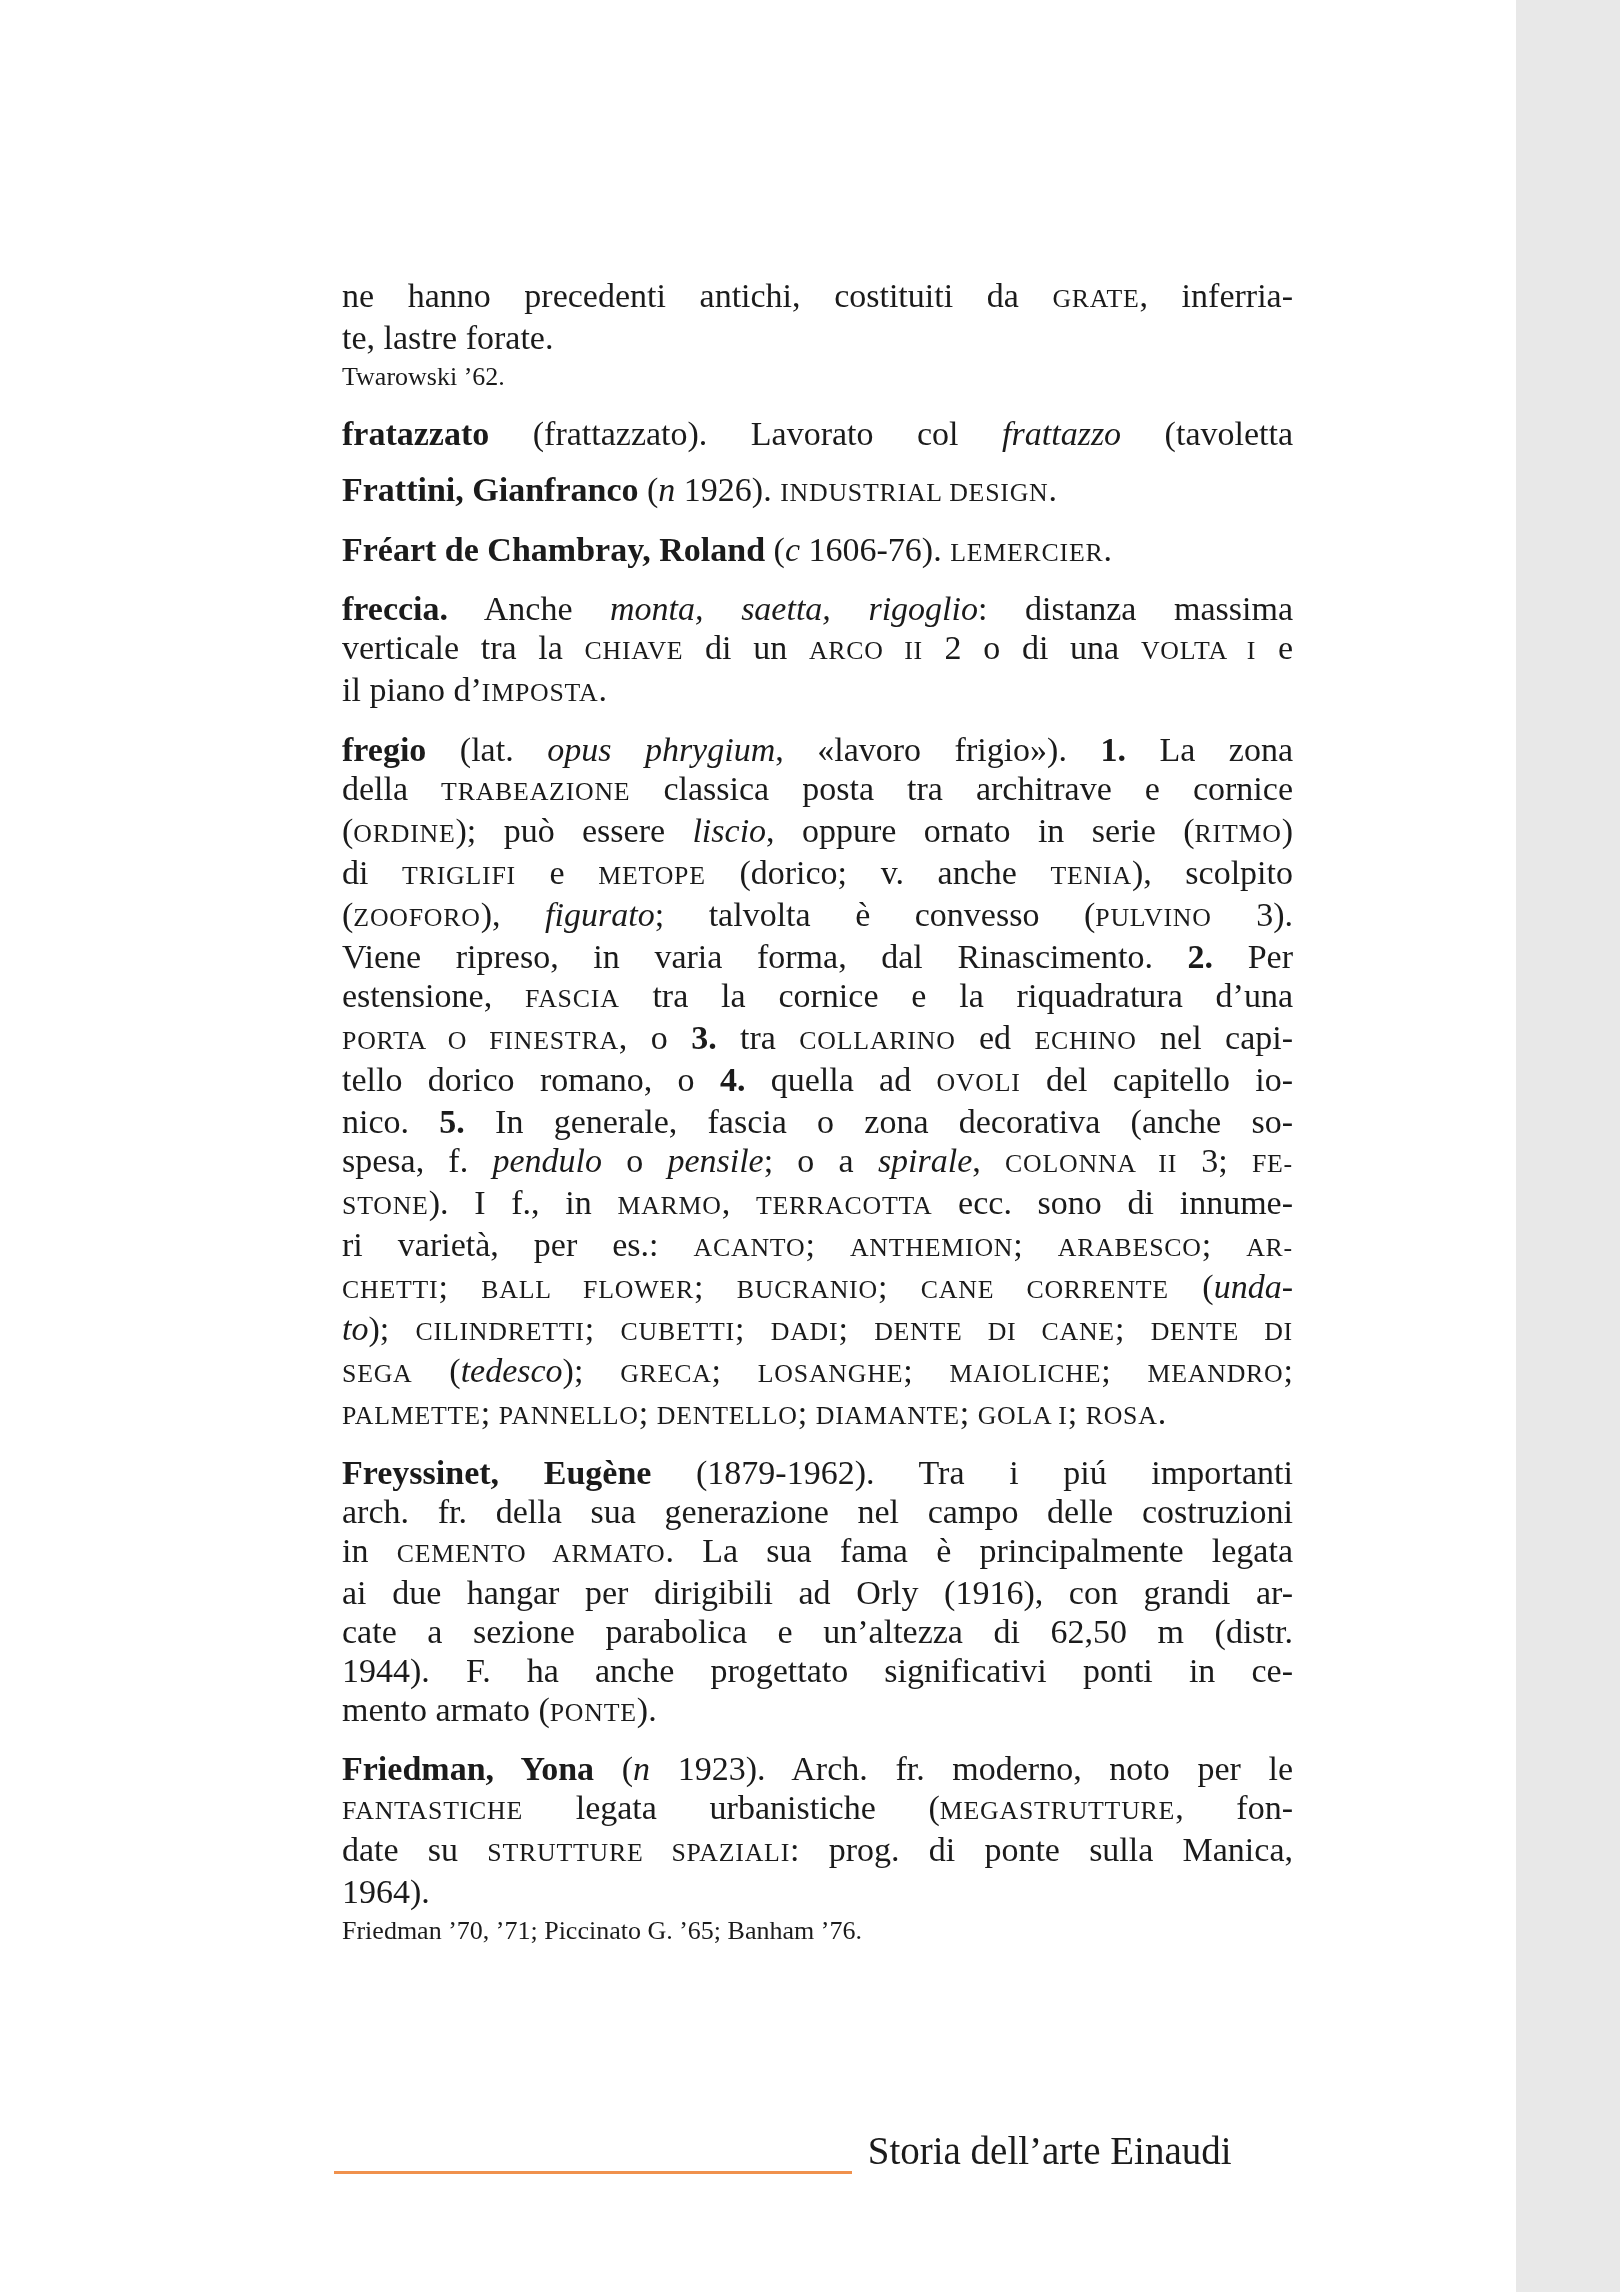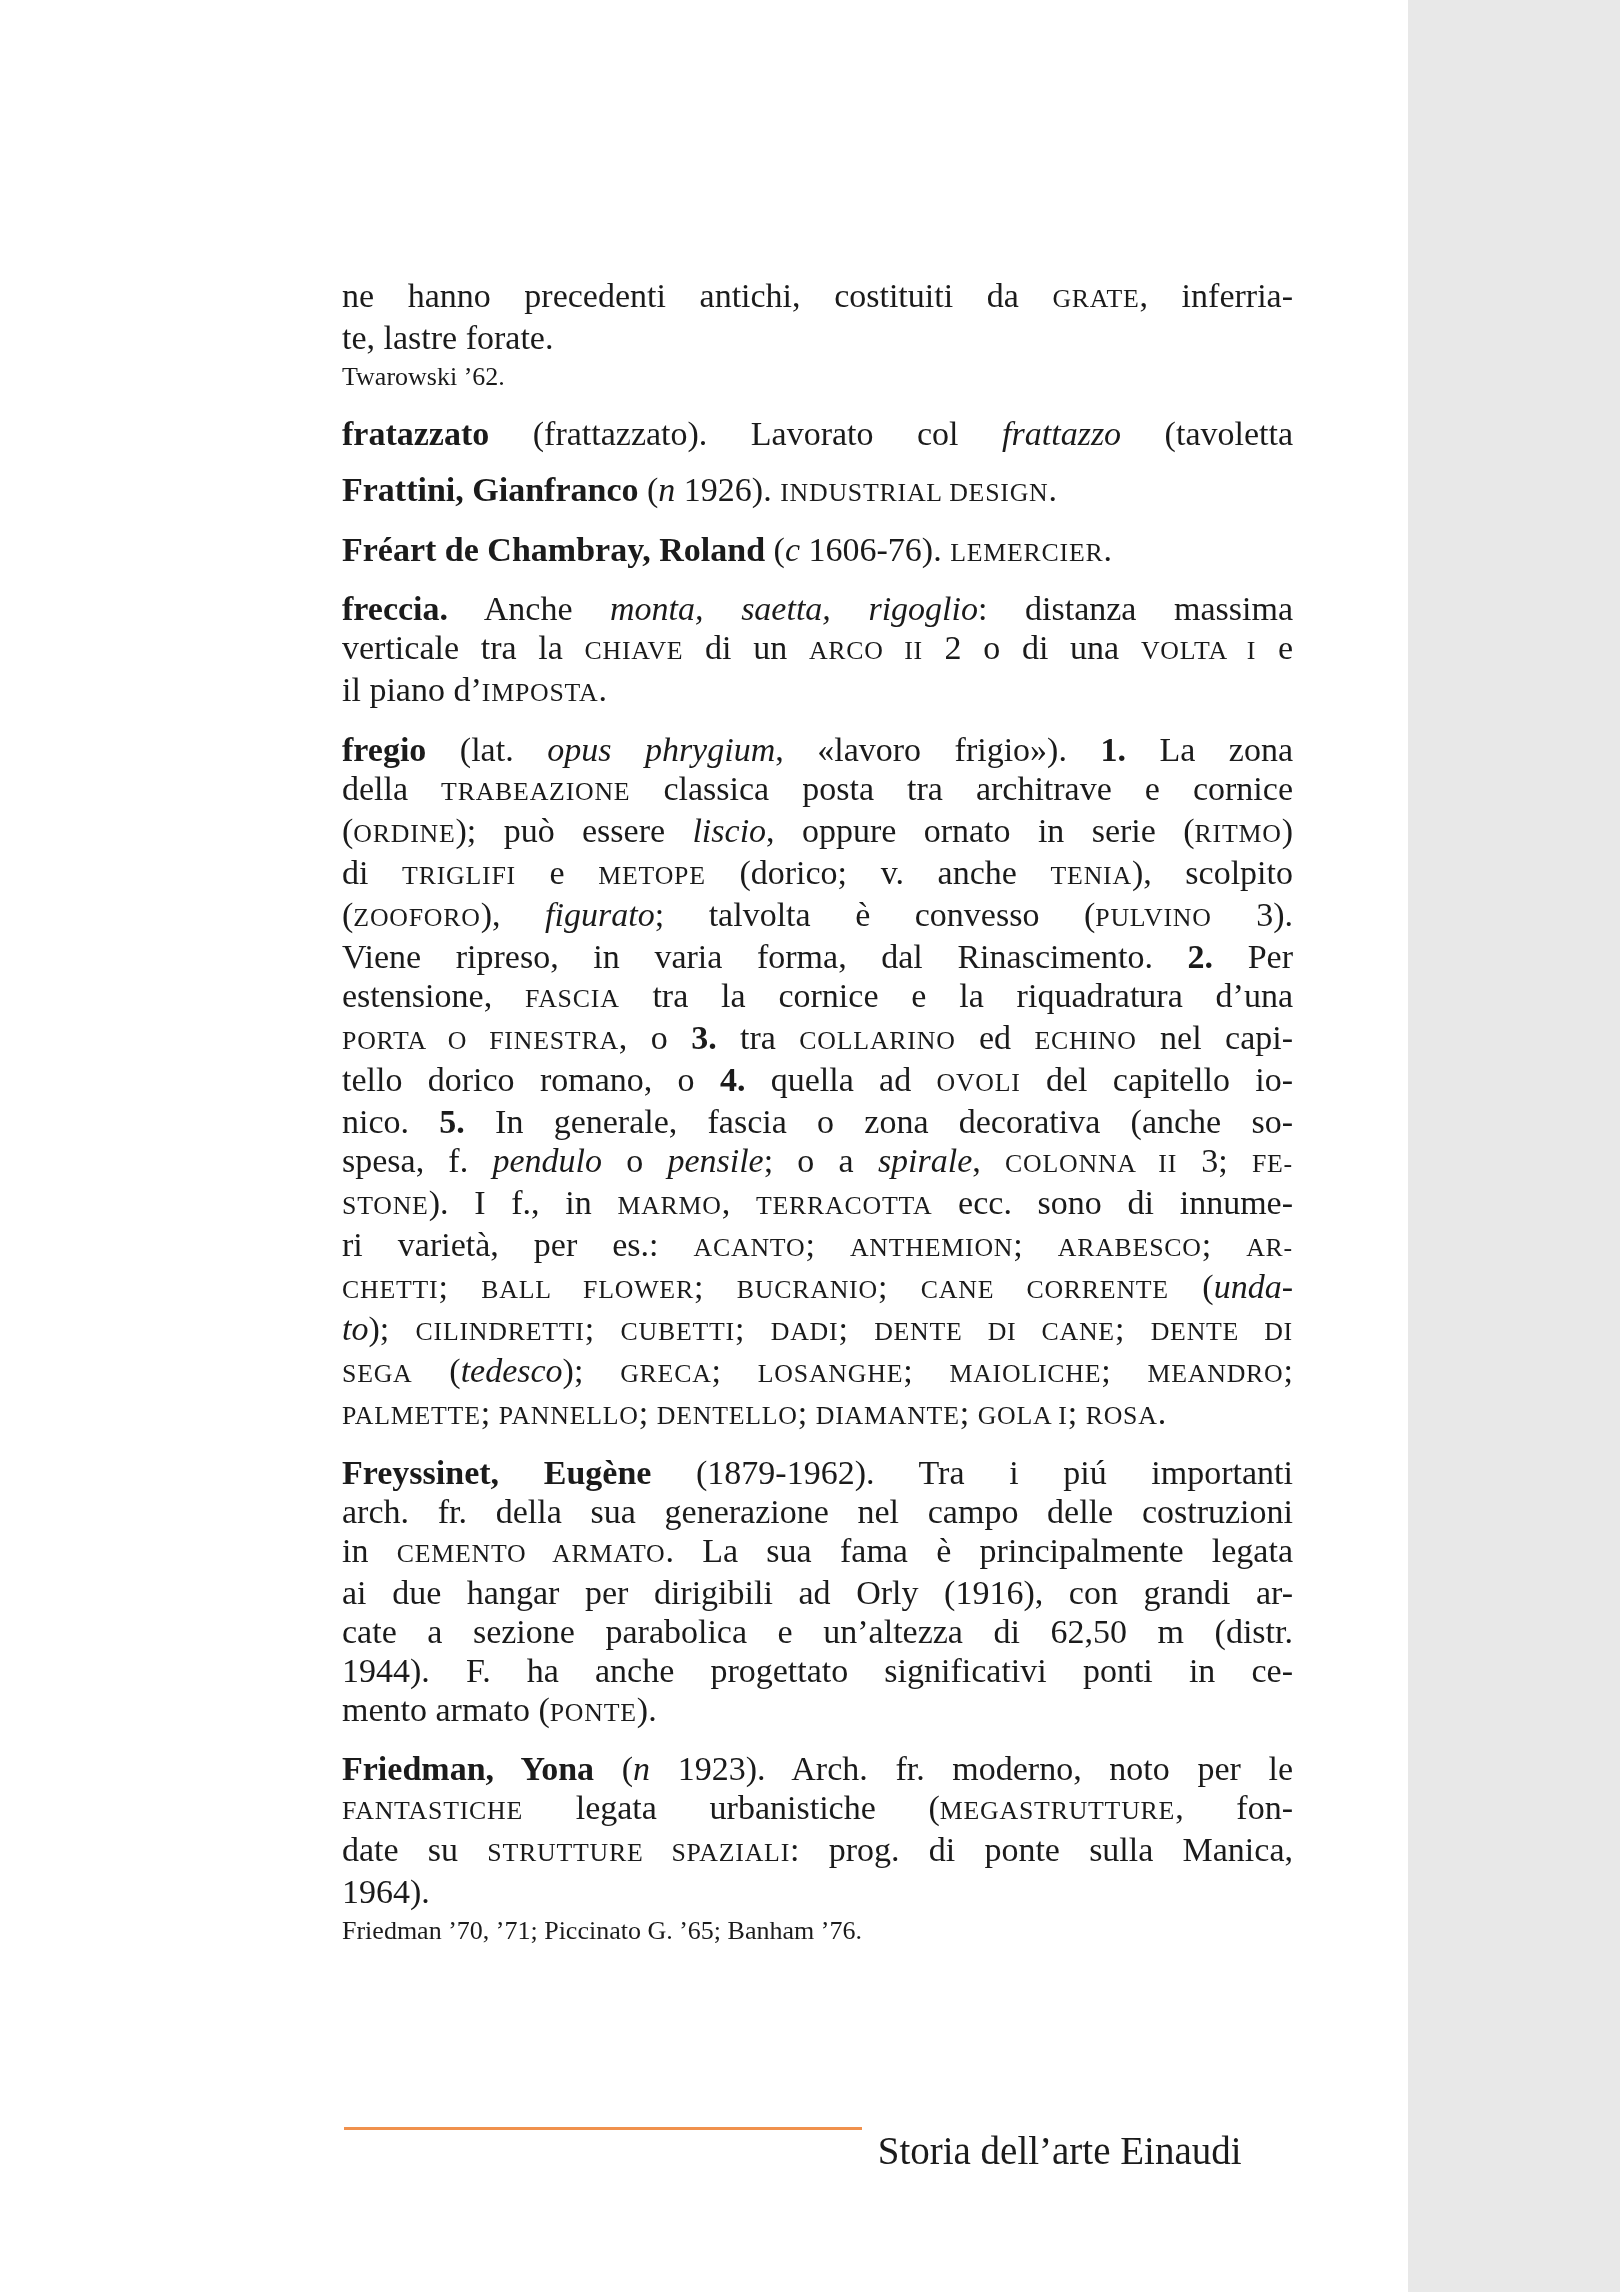--- a/index.html
+++ b/index.html
@@ -1,18 +1,18 @@
 <!DOCTYPE html>
 <html><head>
 <meta charset="utf-8">
 <style>
   html, body { margin: 0; padding: 0; background: #e8e8e8; }
   .page {
     position: relative;
-    width: 1408px;
+    width: 1516px;
     height: 2293px;
     background: #ffffff;
     font-family: "Liberation Serif", "DejaVu Serif", serif;
     color: #1b1b1b;
     overflow: hidden;
   }
   .text-column {
     position: absolute;
     left: 342px;
     top: 276px;
@@ -22,25 +22,25 @@
   }
   .para { margin: 0 0 17.6px 0; }
   .para.ref { margin-top: -17.6px; font-size: 26px; }
   .line { text-align: justify; text-align-last: justify; }
   .line.last { text-align-last: auto; }
   .b  { font-weight: bold; }
   .i  { font-style: italic; }
   .sc { font-size: 0.76em; letter-spacing: 0.03em; }
   .footer {
     position: absolute;
-    left: 344px;
+    left: 334px;
     top: 2127px;
     width: 956px;
     display: flex;
-    align-items: flex-start;
+    align-items: flex-end;
   }
   .footer-rule {
     width: 518px;
     height: 2.9px;
     flex: none;
     margin-right: 15.7px;
   }
   .footer-imprint {
     font-size: 39px;
     line-height: 47px;

